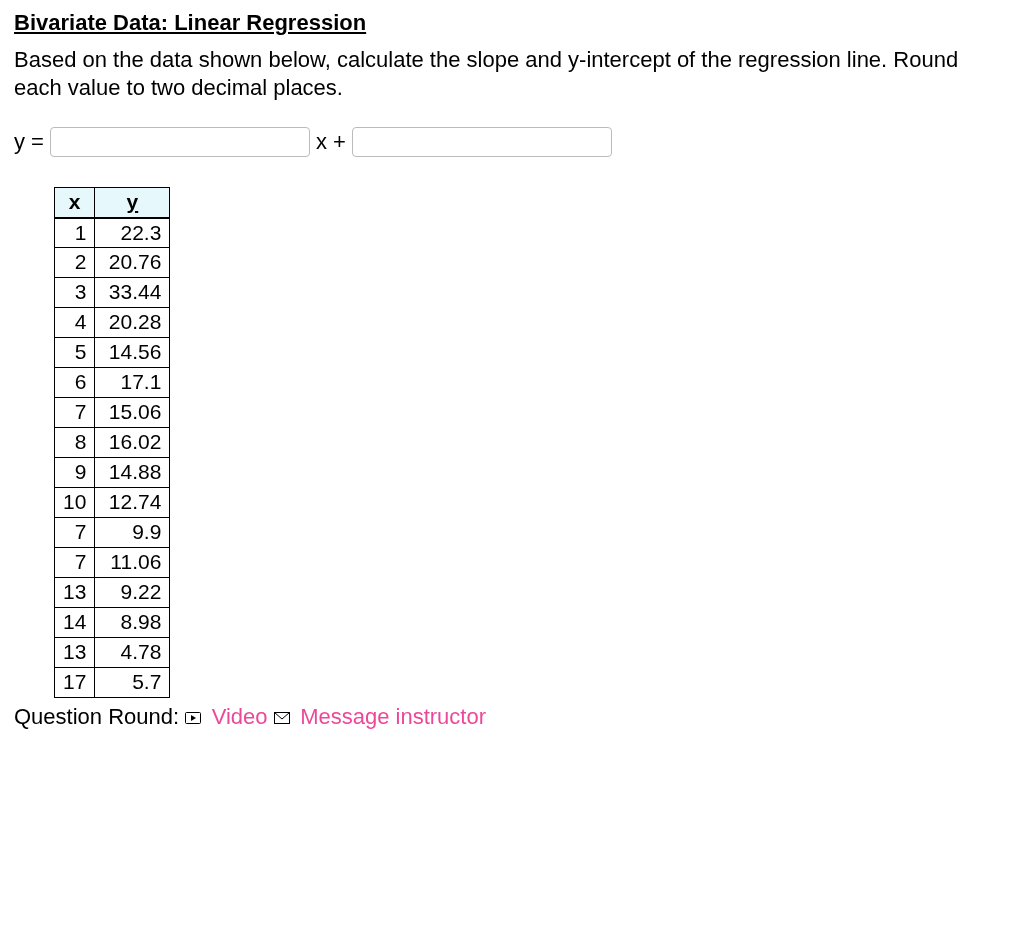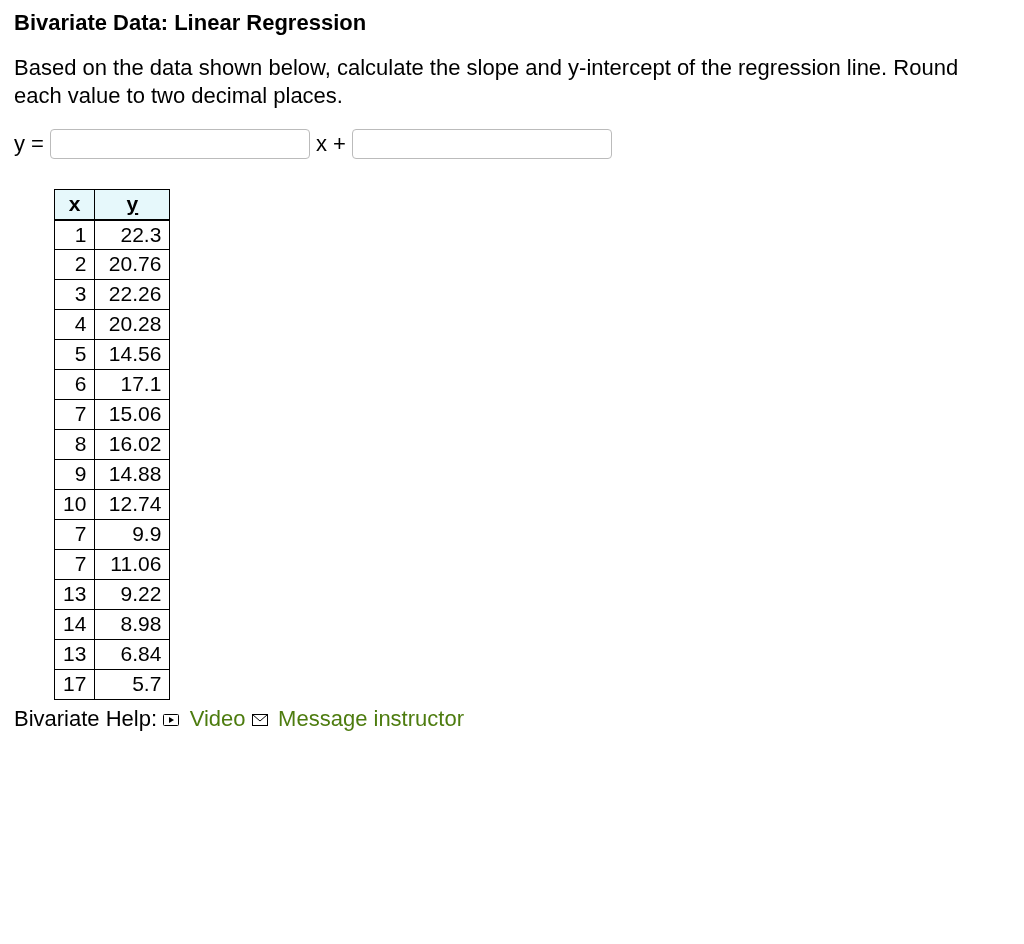--- a/index.html
+++ b/index.html
@@ -6,24 +6,25 @@
     font-family: "Trebuchet MS", "Lucida Sans Unicode", "Lucida Grande", sans-serif;
     font-size: 22px;
     color: #000;
     margin: 0;
     padding: 10px 14px;
     width: 1024px;
     box-sizing: border-box;
   }
   .title {
     font-weight: bold;
-    margin-bottom: 18px;
+    margin-bottom: 10px;
+    text-decoration: underline;
   }
   .instructions {
-    margin-bottom: 20px;
+    margin-bottom: 26px;
     line-height: 1.25;
   }
   .eq-row {
     display: flex;
     align-items: center;
     gap: 6px;
     margin-bottom: 30px;
   }
   .eq-row input {
     font-size: 20px;
@@ -58,21 +59,21 @@
   table.data th.col-x { width: 40px; }
   table.data th.col-y { width: 75px; text-decoration: underline; }
   table.data thead tr th {
     border-bottom: 2px solid #000;
   }
   .help-row {
     margin-top: 6px;
     font-size: 22px;
   }
   .help-row .link {
-    color: #4d7c0f;
+    color: #ec4899;
     cursor: pointer;
     margin-left: 4px;
   }
   .help-row .icon {
     font-size: 16px;
     vertical-align: 1px;
     margin-right: 2px;
   }
   .icon svg { display: inline-block; vertical-align: -1px; }
 </style>
@@ -102,21 +103,21 @@
         <tr>
           <td>1</td>
           <td>22.3</td>
         </tr>
         <tr>
           <td>2</td>
           <td>20.76</td>
         </tr>
         <tr>
           <td>3</td>
-          <td>22.26</td>
+          <td>33.44</td>
         </tr>
         <tr>
           <td>4</td>
           <td>20.28</td>
         </tr>
         <tr>
           <td>5</td>
           <td>14.56</td>
         </tr>
         <tr>
@@ -150,32 +151,32 @@
         <tr>
           <td>13</td>
           <td>9.22</td>
         </tr>
         <tr>
           <td>14</td>
           <td>8.98</td>
         </tr>
         <tr>
           <td>13</td>
-          <td>6.84</td>
+          <td>4.78</td>
         </tr>
         <tr>
           <td>17</td>
           <td>5.7</td>
         </tr>
       </tbody>
   </table>
 </div>
 
 <div class="help-row">
-  <span>Bivariate Help:</span>
+  <span>Question Round:</span>
   <span class="icon">
     <svg width="16" height="12" viewBox="0 0 16 12">
         <rect x="0.5" y="0.5" width="15" height="11" rx="1" fill="none" stroke="#000"></rect>
         <polygon points="6,3 6,9 11,6" fill="#000"></polygon>
       </svg>
   </span><span class="link">Video</span>
   <span class="icon">
     <svg width="16" height="12" viewBox="0 0 16 12">
         <rect x="0.5" y="0.5" width="15" height="11" fill="none" stroke="#000"></rect>
         <polyline points="0.5,0.5 8,7 15.5,0.5" fill="none" stroke="#000"></polyline>

